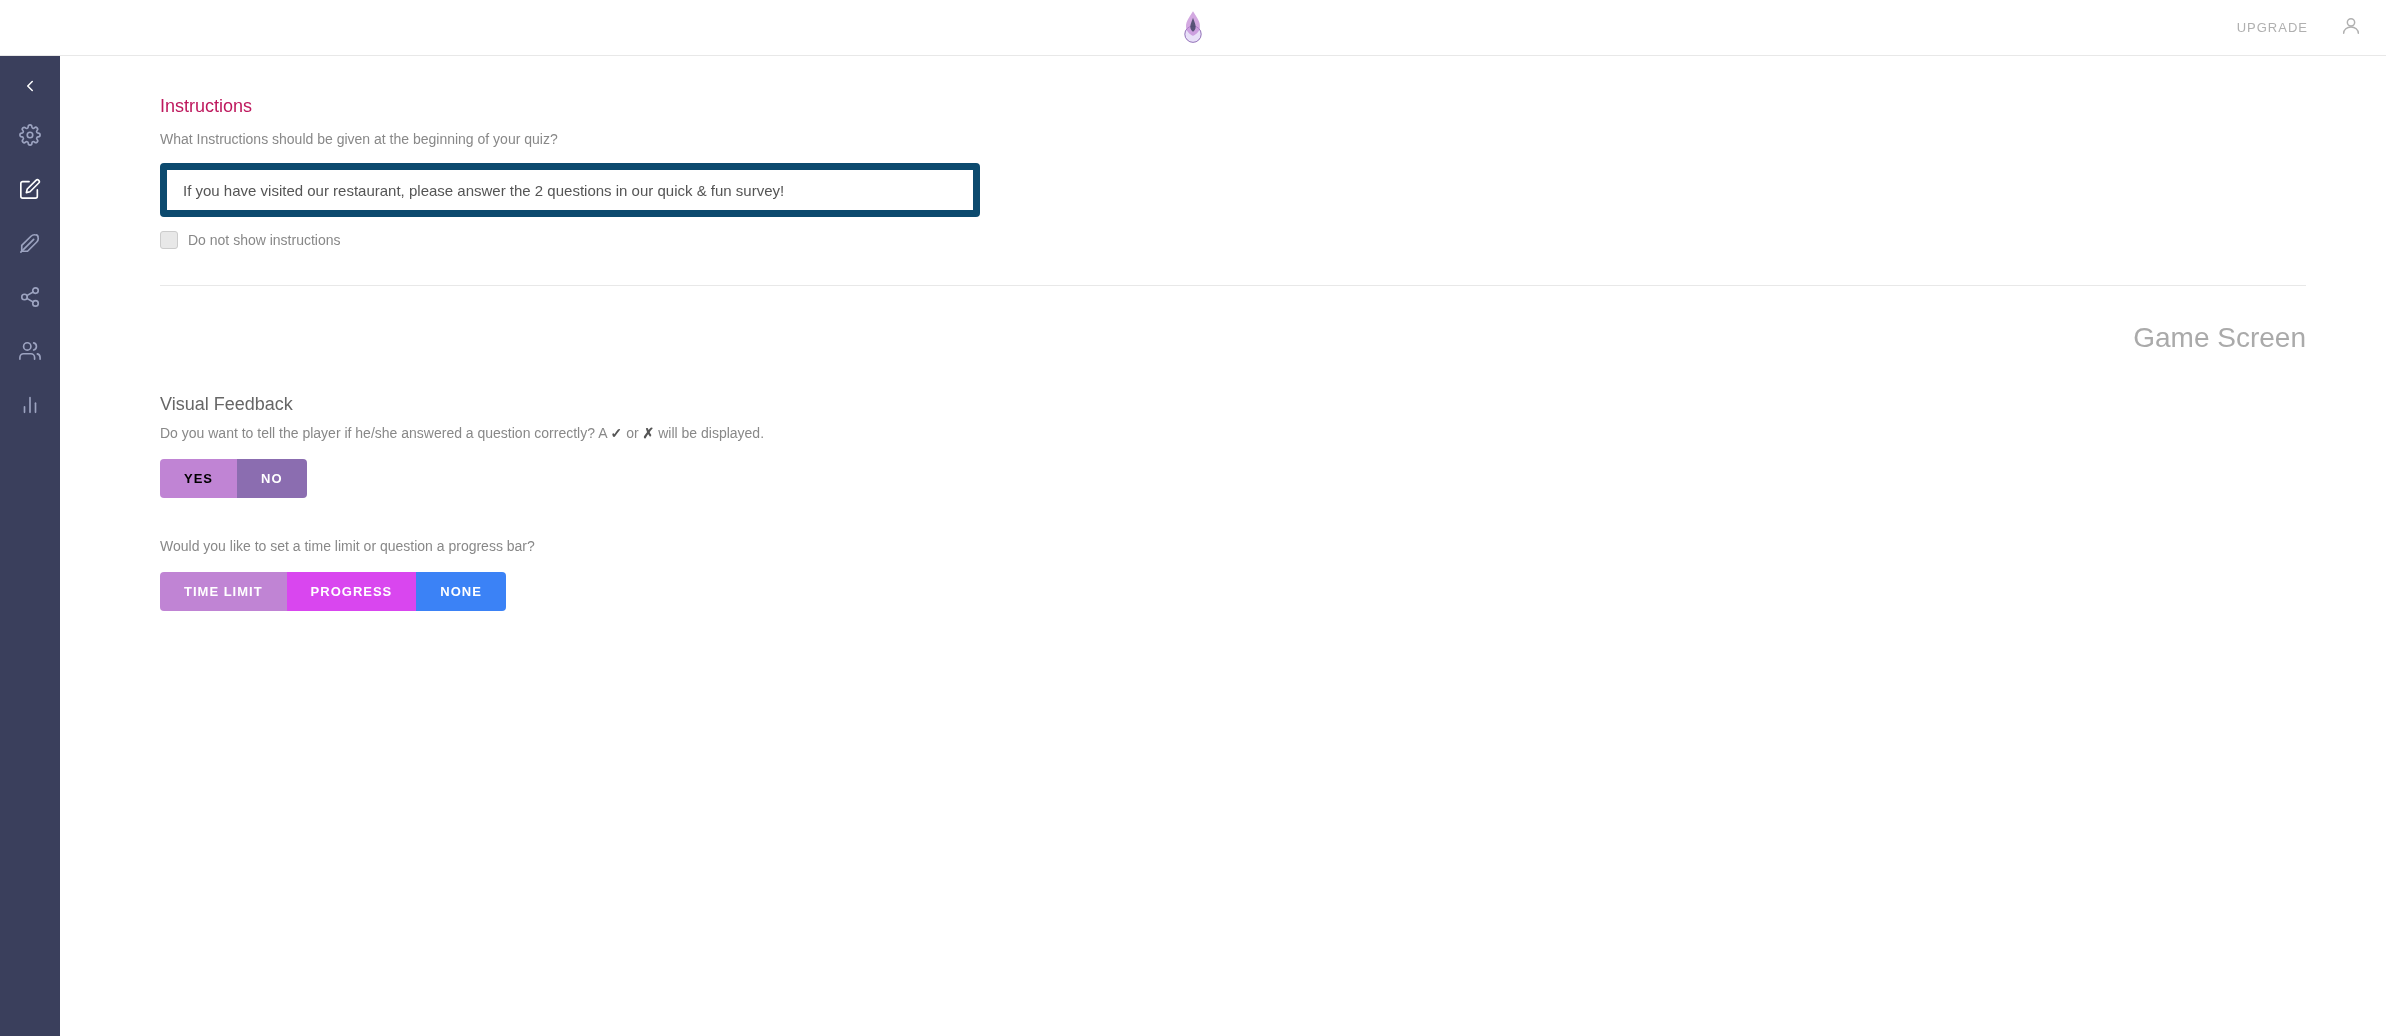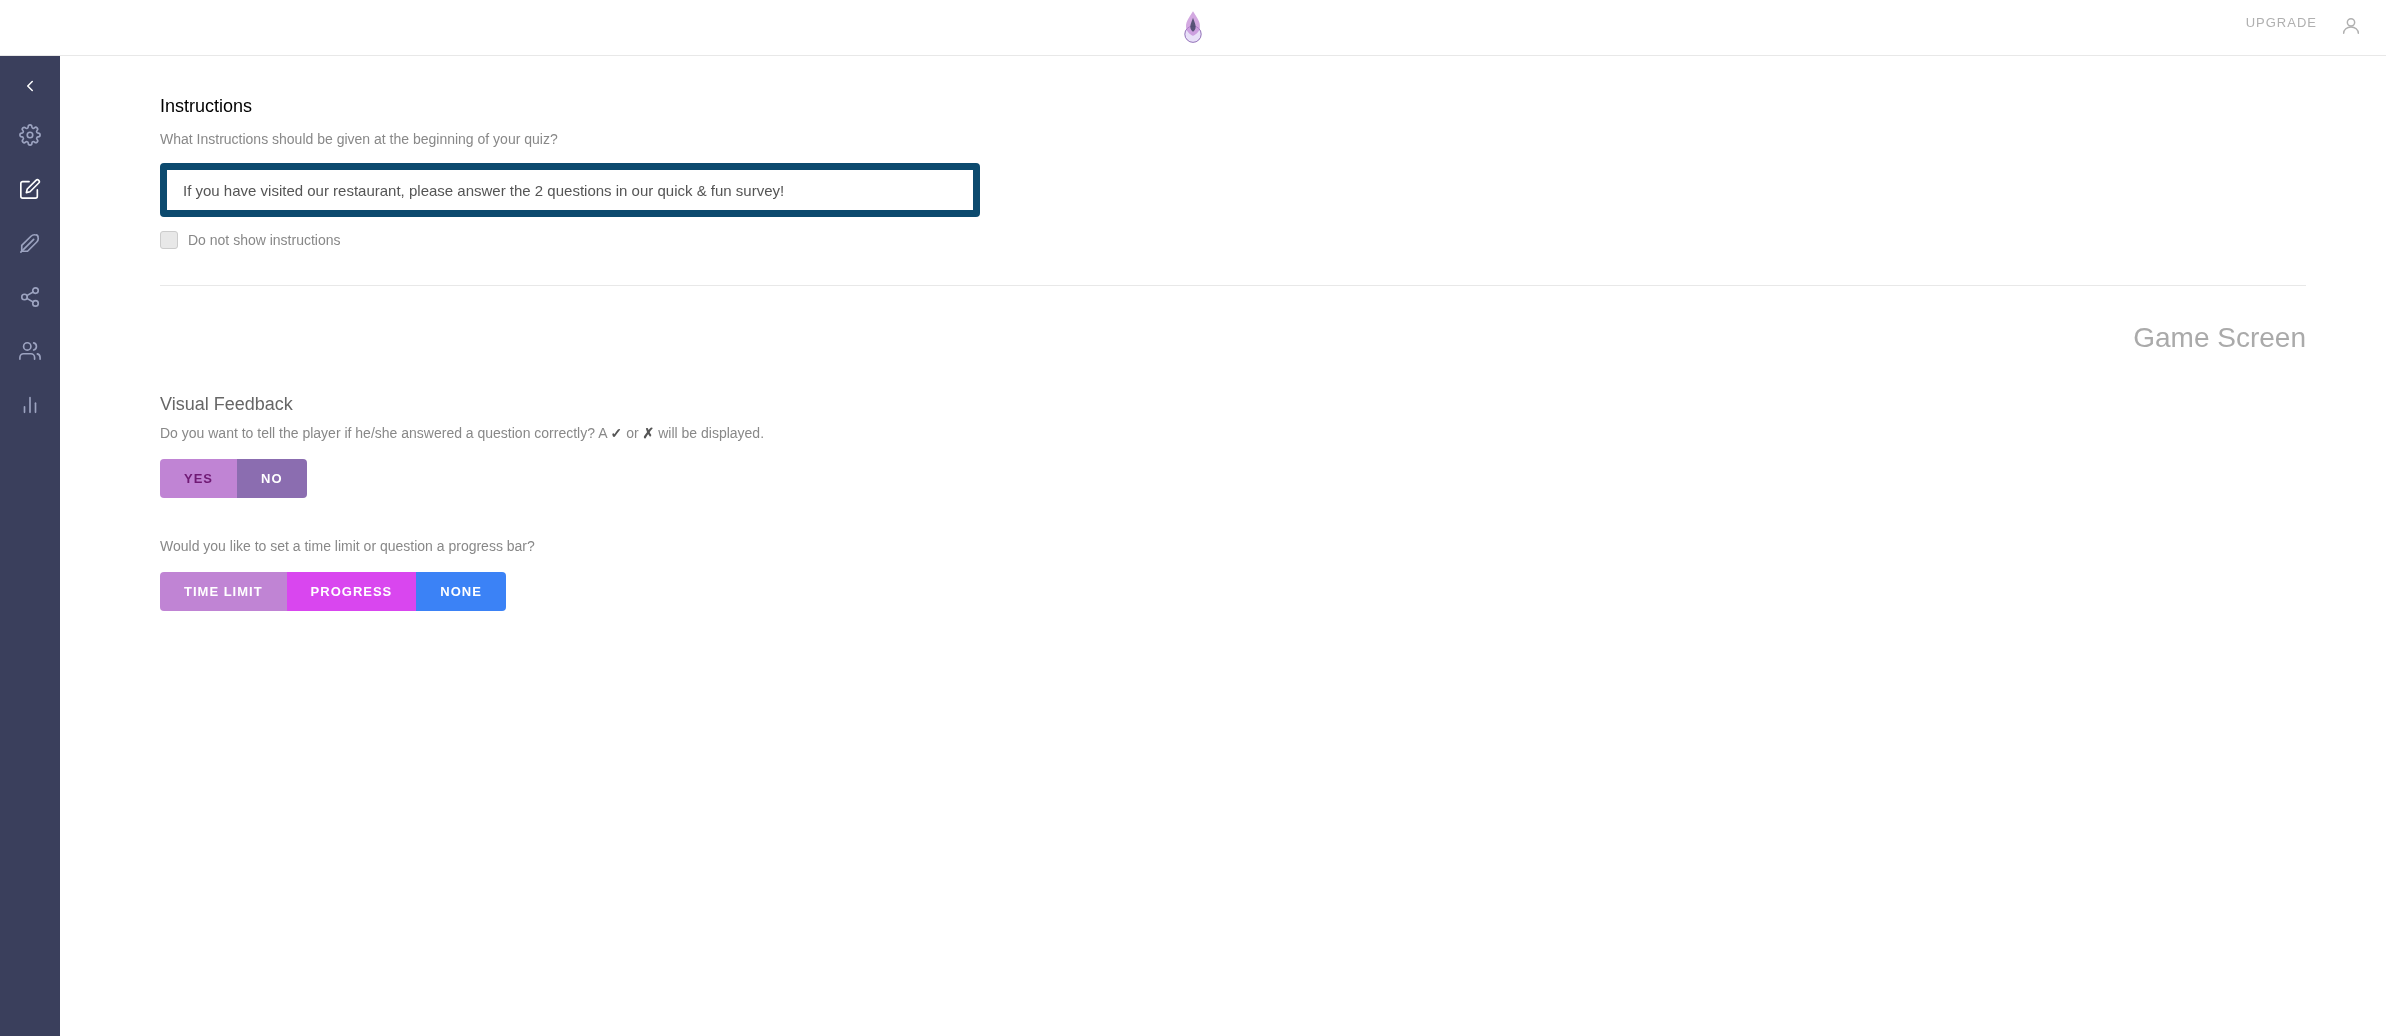--- a/index.html
+++ b/index.html
@@ -21,22 +21,22 @@
       position: absolute;
       left: 50%;
       transform: translateX(-50%);
     }
     .logo-icon {
       width: 36px;
       height: 36px;
     }
     .top-nav-right {
       display: flex;
-      align-items: flex-start;
-      gap: 23px;
+      align-items: center;
+      gap: 32px;
     }
     .upgrade-text {
       color: #b0b0b0;
       font-size: 13px;
       letter-spacing: 1px;
       text-transform: uppercase;
       cursor: pointer;
     }
     .user-icon-wrap {
       color: #b0b0b0;
@@ -89,21 +89,21 @@
       overflow-y: auto;
       background: #fff;
       padding: 40px 80px 60px 100px;
     }
 
     
     .section { margin-bottom: 0; }
 
     .section-title {
       font-size: 18px;
-      color: #000000;
+      color: #be185d;
       font-weight: 400;
       margin-bottom: 14px;
     }
 
     .section-desc {
       font-size: 14px;
       color: #888;
       margin-bottom: 16px;
     }
 
@@ -180,21 +180,21 @@
       font-size: 13px;
       font-weight: 600;
       letter-spacing: 1px;
       text-transform: uppercase;
       border: none;
       cursor: pointer;
       transition: background 0.15s;
     }
     .btn-yes {
       background: #c084d4;
-      color: #701a75;
+      color: #000000;
       border-radius: 4px 0 0 4px;
     }
     .btn-no {
       background: #8b6db0;
       color: #fff;
       border-radius: 0 4px 4px 0;
     }
     .btn-time-limit {
       background: #c084d4;
       color: #fff;

